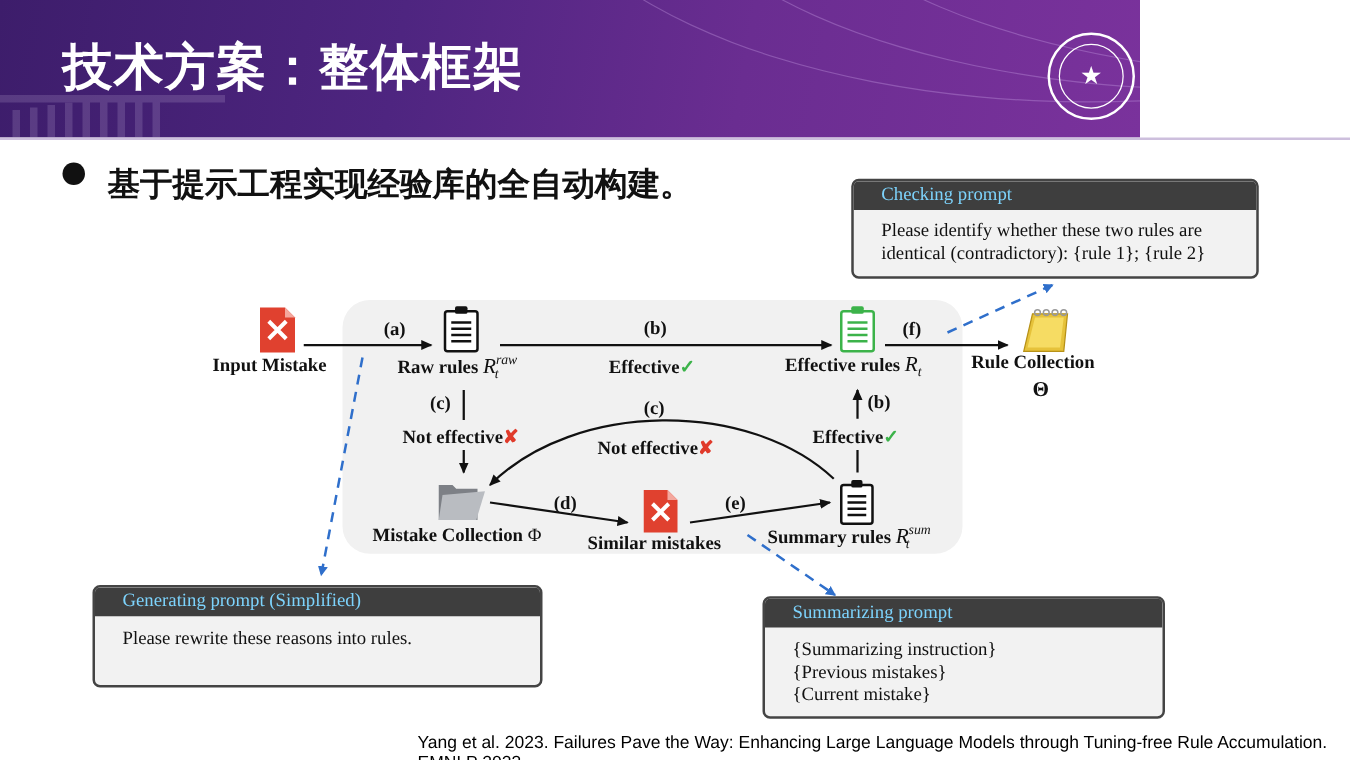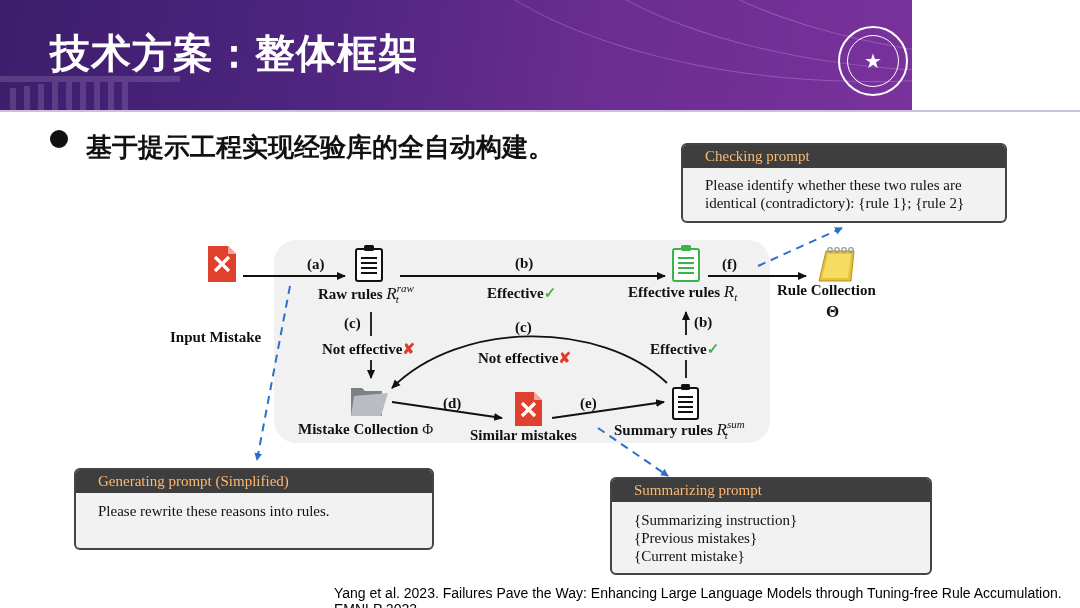--- a/index.html
+++ b/index.html
@@ -26,21 +26,21 @@
 
   .node-label { position:absolute; font-weight:bold; font-size:15px; color:#111; white-space:nowrap; }
   .edge-label { position:absolute; font-weight:bold; font-size:15px; color:#111; white-space:nowrap; }
   .sym { font-style:italic; font-weight:normal; font-size:17px; }
   .sup { font-size:11px; vertical-align:7px; font-style:italic; font-weight:normal; }
   .sub { font-size:11px; vertical-align:-4px; font-style:italic; font-weight:normal; }
   .check { color:#3cb34a; }
   .cross { color:#e03a2a; }
 
   .prompt-box { position:absolute; border:2px solid #444; border-radius:6px; background:#f2f2f2; overflow:hidden; box-sizing:border-box; }
-  .prompt-head { background:#3e3e3e; color:#fdba74; font-size:15px; padding:3px 0 3px 22px; }
+  .prompt-head { background:#3e3e3e; color:#7dd3fc; font-size:15px; padding:3px 0 3px 22px; }
   .prompt-body { padding:8px 22px; font-size:15px; color:#111; line-height:18px; }
 
   .citation { position:absolute; left:334px; top:585px; font-family:"Liberation Sans", sans-serif; font-size:14px; color:#000000; }
   svg.overlay { position:absolute; left:0; top:0; }
 </style>
 </head>
 <body>
 
 <div class="header">
   <div class="header-arc" style="left:420px; top:-340px; width:900px; height:420px;"></div>
@@ -149,21 +149,21 @@
   <line x1="686" y1="378" x2="686" y2="360" stroke="#111" stroke-width="1.8"></line>
   <path d="M667,383 C600,320 460,320 392,388" fill="none" stroke="#111" stroke-width="1.8" marker-end="url(#ah)"></path>
   <line x1="392" y1="402" x2="502" y2="418" stroke="#111" stroke-width="1.8" marker-end="url(#ah)"></line>
   <line x1="552" y1="418" x2="664" y2="402" stroke="#111" stroke-width="1.8" marker-end="url(#ah)"></line>
 
   <line x1="290" y1="286" x2="257" y2="460" stroke="#2f6fcb" stroke-width="2" stroke-dasharray="8,6" marker-end="url(#bh)"></line>
   <line x1="758" y1="266" x2="842" y2="228" stroke="#2f6fcb" stroke-width="2" stroke-dasharray="8,6" marker-end="url(#bh)"></line>
   <line x1="598" y1="428" x2="668" y2="476" stroke="#2f6fcb" stroke-width="2" stroke-dasharray="8,6" marker-end="url(#bh)"></line>
 </svg>
 
-<div class="node-label" style="left:170px; top:285px;margin-top:44px;">
+<div class="node-label" style="left:170px; top:285px;">
   <span>Input Mistake</span>
 </div>
 <div class="node-label" style="left:318px; top:282px;">
   <span>Raw rules</span>
   <span class="sym">R</span><span class="sup" style="margin-left:0">raw</span><span class="sub" style="margin-left:-18px">t</span>
 </div>
 <div class="node-label" style="left:628px; top:282px;">
   <span>Effective rules</span>
   <span class="sym">R</span><span class="sub">t</span>
 </div>

